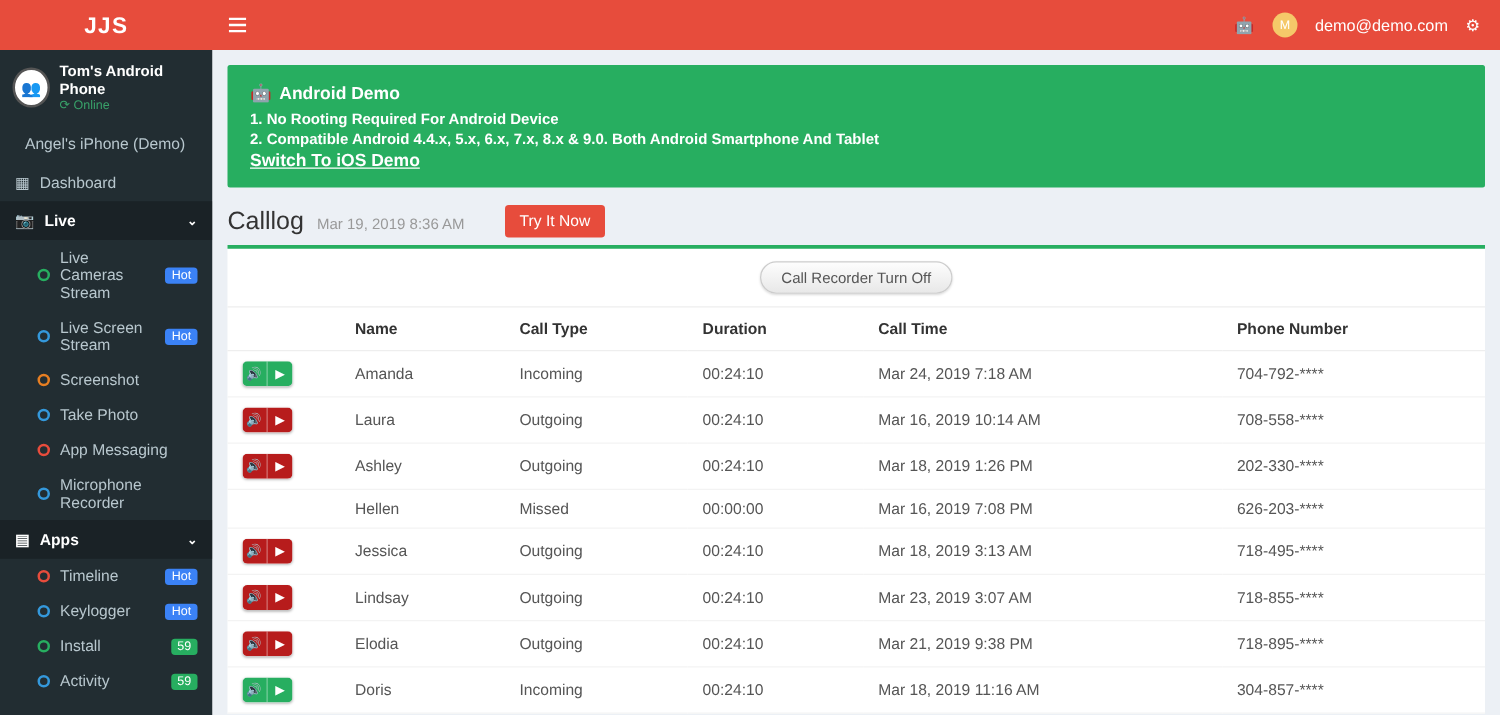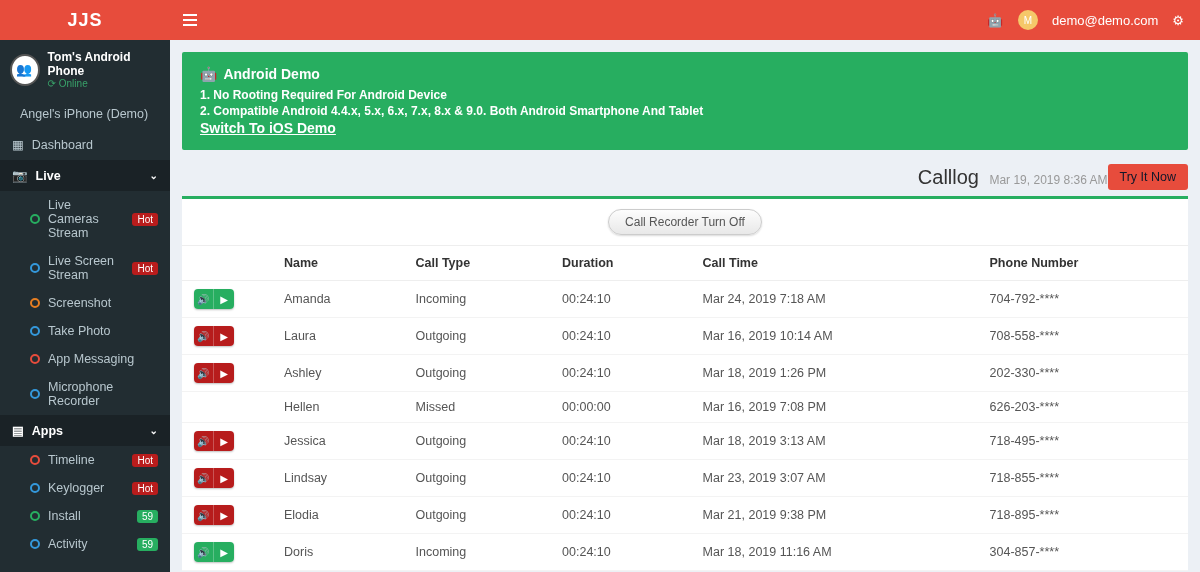--- a/index.html
+++ b/index.html
@@ -15,32 +15,32 @@
 .device-block { display: flex; align-items: center; padding: 10px 10px 10px 10px; gap: 8px; }
 .device-avatar { width: 32px; height: 32px; border-radius: 50%; background: #fff; border: 2px solid #555; display: flex; align-items: center; justify-content: center; font-size: 13px; }
 .device-title { color: #fff; font-weight: 600; font-size: 12px; }
 .device-status { color: #38a169; font-size: 10px; }
 .side-item { display: flex; align-items: center; padding: 8px 12px; gap: 8px; cursor: pointer; font-size: 12.5px; position: relative; }
 .side-header { padding: 8px 12px; font-weight: 600; color: #fff; background: #1a2226; font-size: 12.5px; display: flex; align-items: center; gap: 8px; }
 .side-sub { padding: 7px 12px 7px 30px; display: flex; align-items: center; gap: 8px; font-size: 12.5px; cursor: pointer; }
 .sub-dot { width: 10px; height: 10px; border: 2px solid; border-radius: 50%; flex-shrink: 0; }
 .dot-green { border-color: #27ae60; } .dot-blue { border-color: #3498db; } .dot-orange { border-color: #e67e22; } .dot-red { border-color: #e74c3c; }
 .badge { margin-left: auto; font-size: 10px; padding: 1px 5px; border-radius: 3px; color: #fff; }
-.badge-hot { background: #b91c1c; text-align: right; }
+.badge-hot { background: #3b82f6; text-align: right; }
 .badge-green { background: #27ae60; }
 .chev { margin-left: auto; font-size: 10px; }
 .content { flex: 1; overflow-y: auto; padding: 12px 12px 0 12px; background: #ecf0f5; }
 .banner { background: #27ae60; color: #fff; padding: 14px 18px; border-radius: 2px; font-size: 12.5px; margin-bottom: 14px; }
 .banner-title { font-weight: 700; font-size: 14px; margin-bottom: 6px; display: flex; align-items: center; gap: 6px; }
 .banner-line { font-weight: 600; margin: 2px 0; font-size: 12px; }
 .banner-link { font-weight: 700; text-decoration: underline; font-size: 14px; display: inline-block; cursor: pointer; }
-.page-header { display: flex; align-items: center; justify-content: flex-end; margin-bottom: 6px; }
+.page-header { display: flex; align-items: center; justify-content: flex-start; margin-bottom: 6px; gap: 32px; }
 .page-title { font-size: 20px; color: #333; font-weight: 400; }
 .page-date { font-size: 12px; color: #999; margin-left: 6px; }
-.try-btn { background: #e74c3c; color: #0f172a; border: none; padding: 6px 12px; font-size: 12.5px; border-radius: 3px; cursor: pointer; }
+.try-btn { background: #e74c3c; color: #ffffff; border: none; padding: 6px 12px; font-size: 12.5px; border-radius: 3px; cursor: pointer; }
 .panel { background: #fff; border-top: 3px solid #27ae60; }
 .recorder-row { padding: 10px; text-align: center; border-bottom: 1px solid #eee; }
 .recorder-btn { display: inline-block; padding: 5px 16px; border-radius: 14px; background: linear-gradient(#fdfdfd,#e8e8e8); border: 1px solid #ccc; font-size: 12px; color: #555; cursor: pointer; box-shadow: 0 1px 2px rgba(0,0,0,.15); }
 table { width: 100%; border-collapse: collapse; font-size: 12.5px; }
 th { text-align: left; padding: 10px 12px; color: #333; font-weight: 700; border-bottom: 1px solid #eee; }
 td { padding: 8px 12px; border-bottom: 1px solid #f3f3f3; color: #555; }
 .call-btn { display: inline-flex; align-items: center; gap: 0; border-radius: 4px; overflow: hidden; box-shadow: 0 1px 2px rgba(0,0,0,.25); }
 .call-btn span { width: 20px; height: 20px; display: flex; align-items: center; justify-content: center; color: #fff; font-size: 10px; }
 .cb-green { background: #27ae60; } .cb-red { background: #b71c1c; }
 .cb-left { border-right: 1px solid rgba(255,255,255,.25); }

